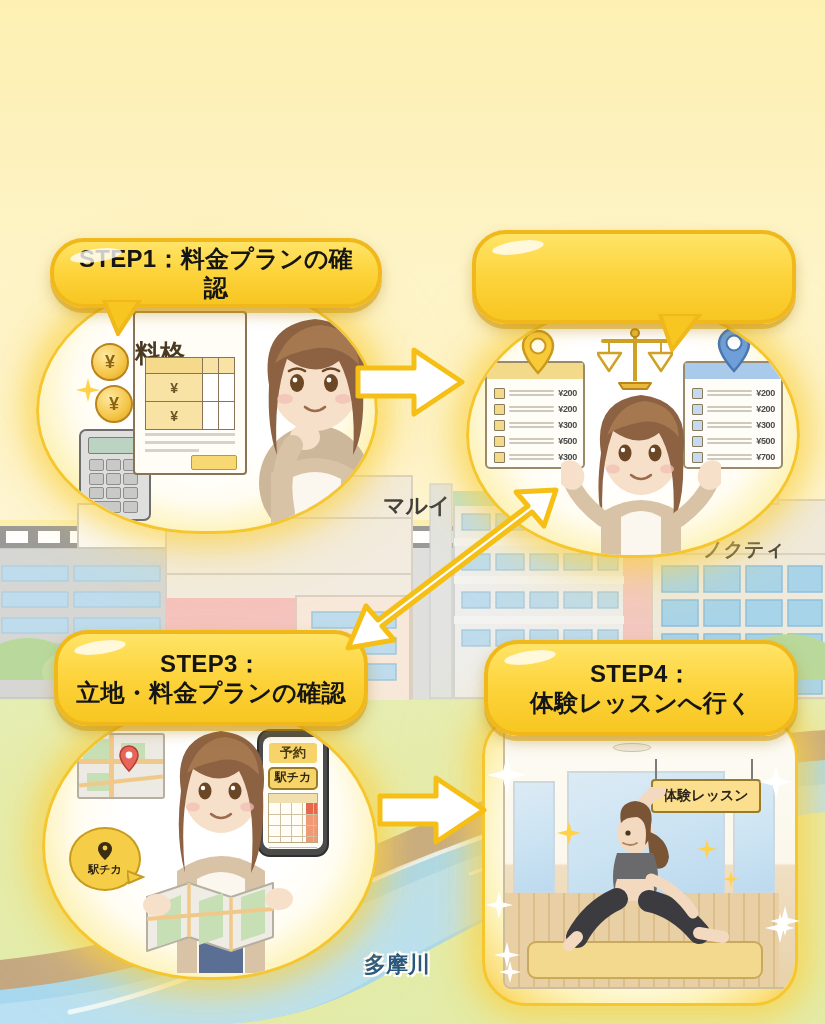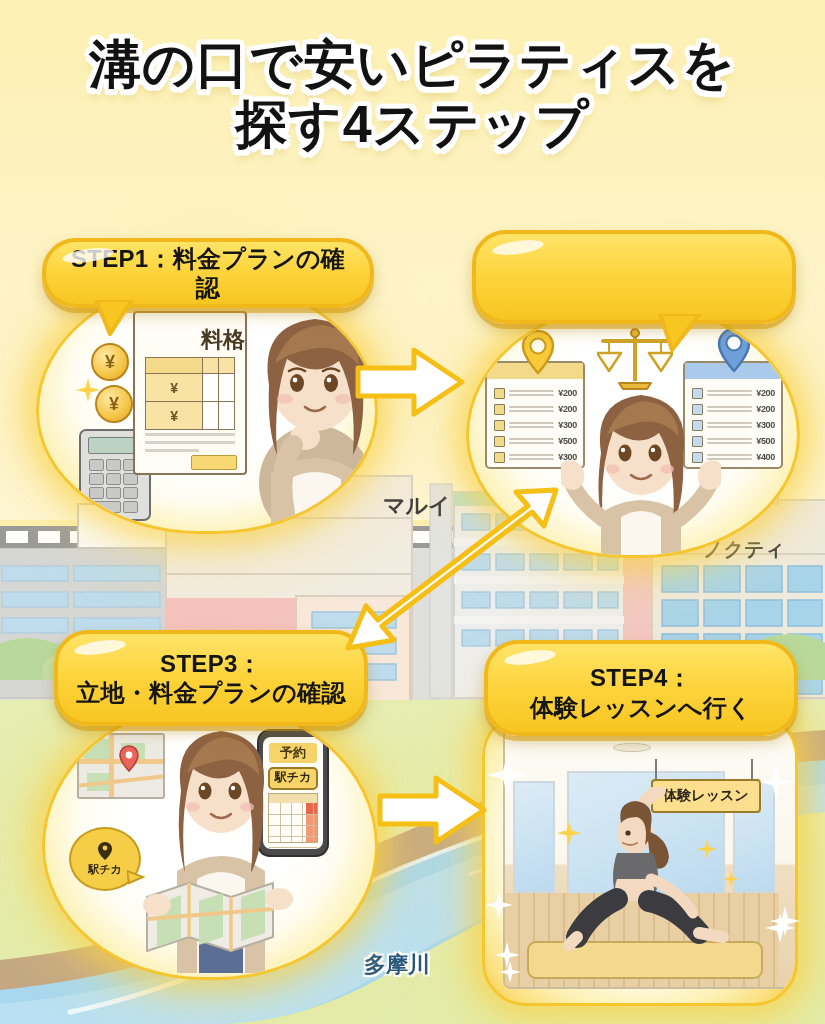--- a/index.html
+++ b/index.html
@@ -229,24 +229,20 @@
         <rect x="788" y="198" width="34" height="26"></rect>
     </g>
     <rect x="744" y="0" width="34" height="34" fill="#efeade" stroke="#d8d2c3" stroke-width="2"></rect>
   </svg>
 
   <div class="bldg-label" style="left:383px;top:491px;">マルイ</div>
   <div class="bldg-label" style="left:703px;top:536px;font-size:20px;">ノクティ</div>
 
   <div class="river-label" style="left:364px;top:950px;">多摩川</div>
 
-  <div class="title">
-    <span>溝の口で安いピラティスを</span>
-    <span class="l2">探す4ステップ</span>
-  </div>
 
   <svg class="arrow" style="left:352px;top:338px;" width="120" height="86">
     <path d="M6,30 L62,30 L62,12 L110,44 L62,76 L62,58 L6,58 Z" fill="#ffffff" stroke="#f5bf16" stroke-width="5" stroke-linejoin="round"></path>
   </svg>
 
   <svg class="arrow" style="left:318px;top:480px;" width="250" height="180">
     <path d="M238,10 L198,12 L210,26 L60,140 L48,126 L30,168 L76,160 L64,146 L214,32 L226,46 Z" fill="#ffffff" stroke="#f5bf16" stroke-width="5" stroke-linejoin="round"></path>
   </svg>
 
   <svg class="arrow" style="left:374px;top:766px;" width="120" height="86">
@@ -272,21 +268,21 @@
           <div class="k" style="left:25px;top:42px;width:13px;height:10px;"></div>
           <div class="k" style="left:42px;top:42px;width:13px;height:10px;"></div>
           <div class="k" style="left:8px;top:56px;width:13px;height:10px;"></div>
           <div class="k" style="left:25px;top:56px;width:13px;height:10px;"></div>
           <div class="k" style="left:42px;top:56px;width:13px;height:10px;"></div>
           <div class="k" style="left:8px;top:70px;width:30px;height:10px;"></div>
           <div class="k" style="left:42px;top:70px;width:13px;height:10px;"></div>
         </div>
 
         <div class="sheet" style="left:94px;top:30px;width:110px;height:160px;">
-          <div style="position:absolute;left:0;right:0;top:12px;text-align:right;font-weight:bold;font-size:22px;color:#4a3a22;">料格</div>
+          <div style="position:absolute;left:0;right:0;top:24px;text-align:left;font-weight:bold;font-size:25px;color:#4a3a22;">料格</div>
           <table style="position:absolute;left:10px;top:44px;width:90px;border-collapse:collapse;">
             <tbody>
                 <tr>
               <td style="height:13px;background:#f6da8c;border:1.5px solid #8a7458;"></td>
               <td style="background:#f8e3a4;border:1.5px solid #8a7458;"></td>
               <td style="background:#f8e3a4;border:1.5px solid #8a7458;"></td>
             </tr>
             <tr>
               <td style="height:25px;background:#f8e3a4;border:1.5px solid #8a7458;text-align:center;font-weight:bold;font-size:14px;color:#6b5426;">¥</td>
               <td style="border:1.5px solid #8a7458;background:#fff;"></td>
@@ -320,21 +316,21 @@
           <path d="M92,68 Q100,63 108,68" stroke="#6b4726" stroke-width="2.6" fill="none" stroke-linecap="round"></path>
           <ellipse cx="54" cy="96" rx="8" ry="5" fill="#f3bfb6" opacity=".75"></ellipse>
           <ellipse cx="112" cy="96" rx="8" ry="5" fill="#f3bfb6" opacity=".75"></ellipse>
           <path d="M74,104 Q84,112 94,104" stroke="#9c6a4c" stroke-width="2.6" fill="none" stroke-linecap="round"></path>
           <ellipse cx="74" cy="134" rx="15" ry="13" fill="#f7e0ca"></ellipse>
           <path d="M62,142 Q46,168 54,210" stroke="#d8c3a6" stroke-width="20" fill="none" stroke-linecap="round"></path>
         </svg>
       </div>
     </div>
 
-    <div class="bubble" style="left:6px;top:0;width:324px;height:62px;">
+    <div class="bubble" style="left:14px;top:0;width:324px;height:62px;">
       <div class="gloss"></div>
       <div class="txt">STEP1：料金プランの確認</div>
       <svg class="tail" style="left:46px;top:58px;width:44px;height:36px;">
         <path d="M4,0 L40,0 L18,34 Z" fill="#f7c621" stroke="#f0b81b" stroke-width="4"></path>
       </svg>
     </div>
   </div>
 
   <div class="step" style="left:462px;top:230px;">
     <div class="blob" style="left:4px;top:72px;width:328px;height:250px;">
@@ -432,21 +428,21 @@
                 <i></i>
               </span>
               <span class="pl-amt">¥500</span>
             </div>
           <div class="pl-row" style="top:88px;">
               <span class="pl-box" style="background:#c3dbf2;"></span>
               <span class="pl-lines">
                 <i></i>
                 <i></i>
               </span>
-              <span class="pl-amt">¥400</span>
+              <span class="pl-amt">¥700</span>
             </div>
         </div>
         <svg class="pin" style="left:248px;top:22px;" width="34" height="46">
           <path d="M17,2 C26,2 32,9 32,17 C32,28 17,44 17,44 C17,44 2,28 2,17 C2,9 8,2 17,2 Z" fill="#6f9fd8" stroke="#4a77ad" stroke-width="2.5"></path>
           <circle cx="17" cy="16" r="7.5" fill="#fdfeff" stroke="#4a77ad" stroke-width="2"></circle>
         </svg>
 
         <svg style="position:absolute;left:92px;top:82px;" width="160" height="170">
           <path d="M40,170 L40,126 Q80,100 120,126 L120,170 Z" fill="#d8c3a6"></path>
           <path d="M60,170 L60,130 Q80,118 100,130 L100,170 Z" fill="#fbf7ee"></path>
@@ -625,21 +621,21 @@
           </svg>
         <svg class="spk" style="left:280px;top:198px;width:30px;height:30px;">
           <path d="M15,0 L18,12 L30,15 L18,18 L15,30 L12,18 L0,15 L12,12 Z" fill="#fff"></path>
           </svg>
         <svg class="spk" style="left:14px;top:246px;width:22px;height:22px;">
           <path d="M11,0 L13.2,8.8 L22,11 L13.2,13.2 L11,22 L8.8,13.2 L0,11 L8.8,8.8 Z" fill="#fff"></path>
           </svg>
       </div>
     </div>
 
-    <div class="bubble" style="left:14px;top:0;width:306px;height:88px;align-items:flex-end;">
+    <div class="bubble" style="left:14px;top:0;width:306px;height:88px;">
       <div class="gloss"></div>
       <div class="txt">STEP4：
 体験レッスンへ行く</div>
     </div>
   </div>
 
   <svg style="position:absolute;left:494px;top:942px;z-index:31;width:26px;height:26px;">
     <path d="M13,0 L15.6,10.4 L26,13 L15.6,15.6 L13,26 L10.4,15.6 L0,13 L10.4,10.4 Z" fill="#fff"></path>
     </svg>
   <svg style="position:absolute;left:770px;top:906px;z-index:31;width:30px;height:30px;">

